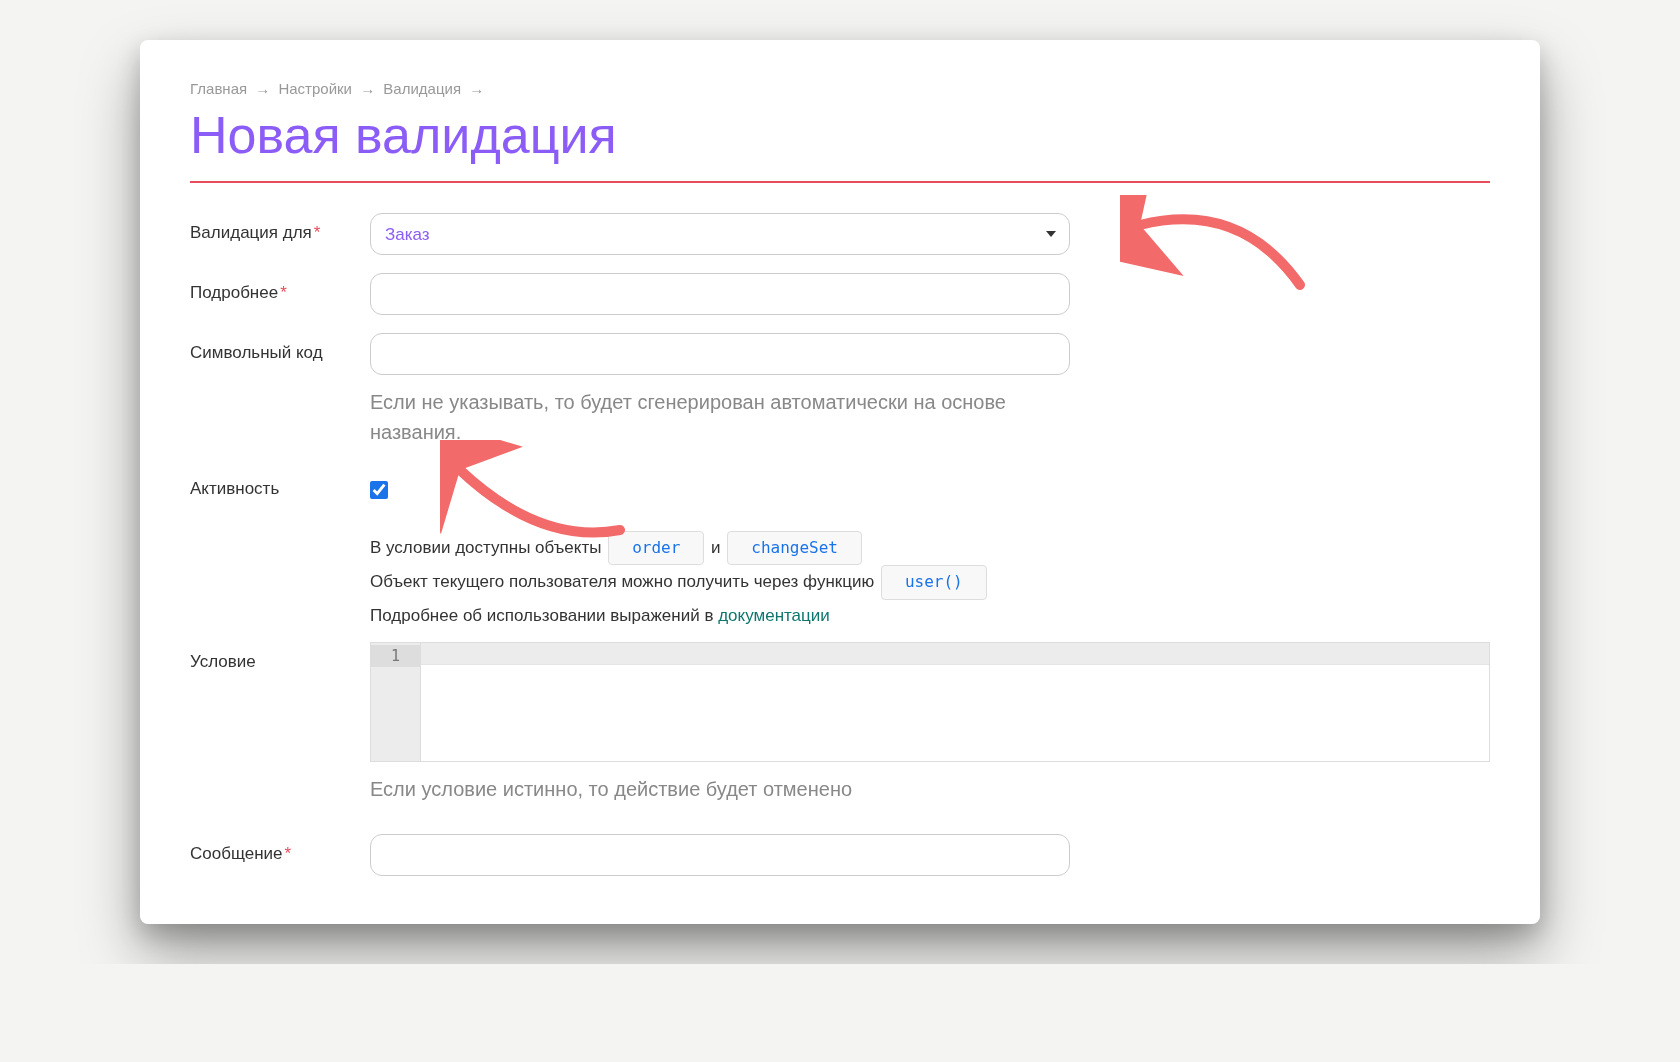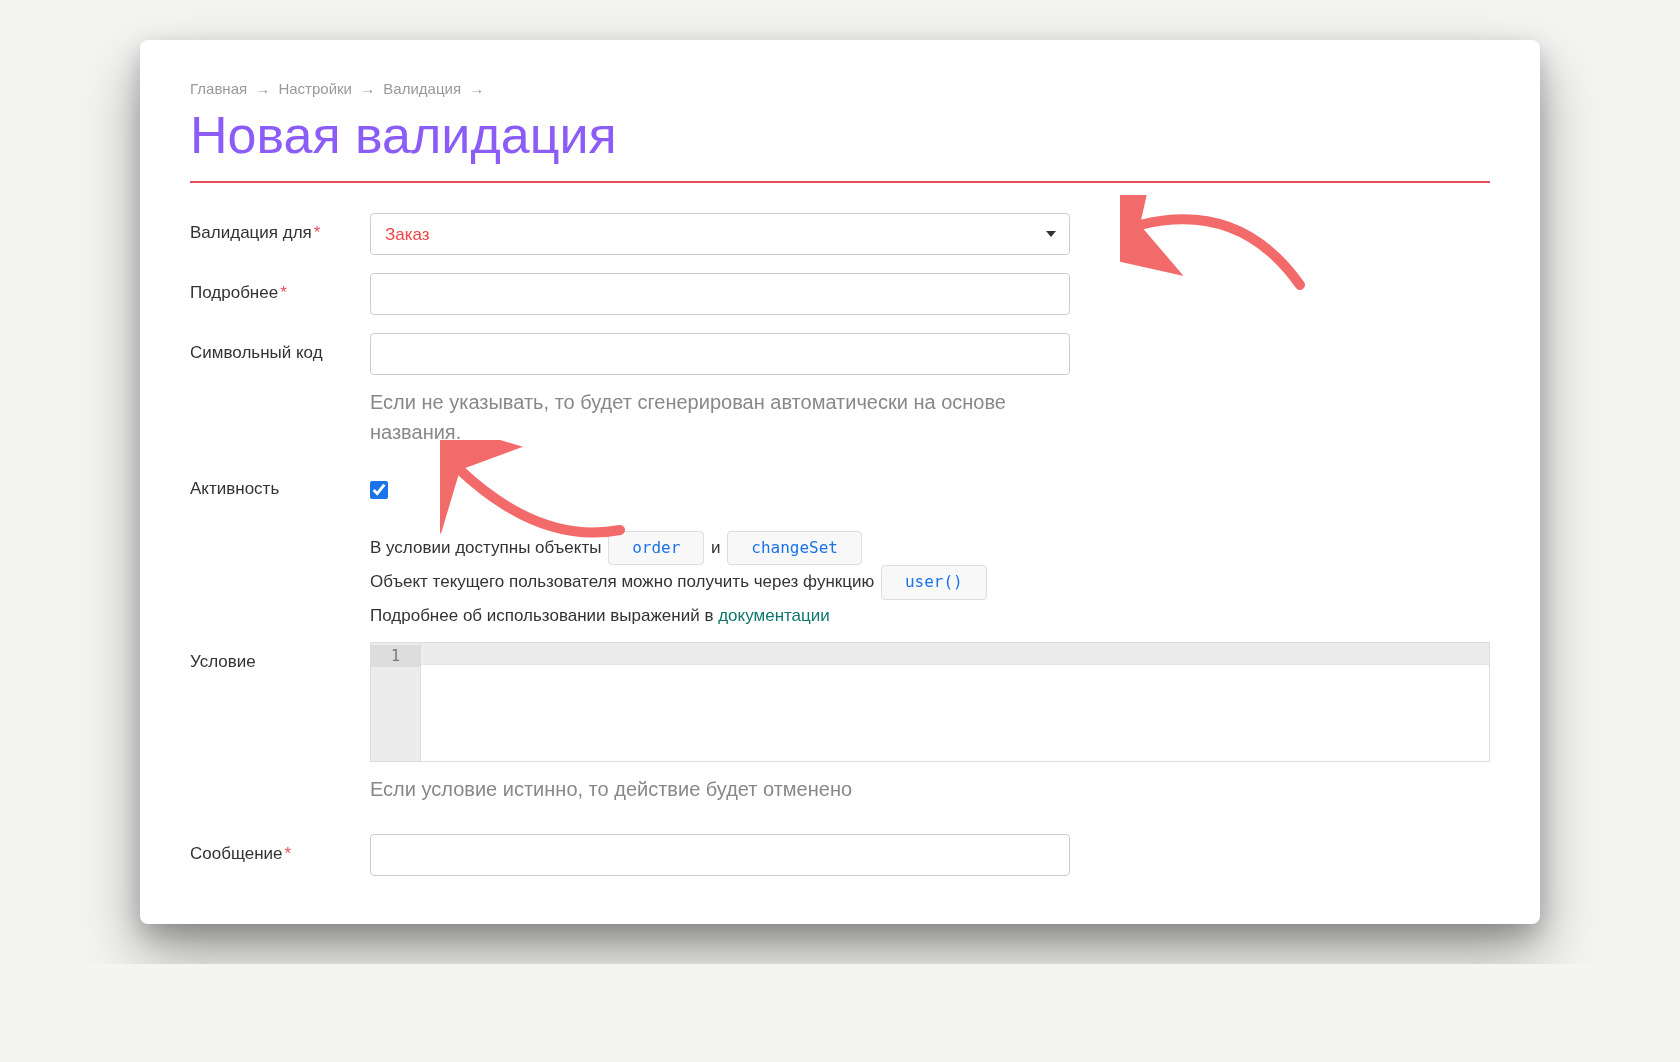--- a/index.html
+++ b/index.html
@@ -46,24 +46,24 @@
       color: #333;
       padding-top: 10px;
     }
     .req { color: #e74c5a; margin-left: 2px; }
     .form-field { flex: 1; max-width: 700px; position: relative; }
     .form-field-full { flex: 1; position: relative; }
     .text-input, .select-input {
       width: 100%;
       height: 42px;
       border: 1px solid #ccc;
-      border-radius: 4px;
+      border-radius: 12px;
       padding: 0 14px;
       font-size: 17px;
-      color: #ef4444;
+      color: #8b5cf6;
       background: #fff;
       outline: none;
     }
     .select-input {
       appearance: none;
       cursor: pointer;
     }
     .select-wrapper { position: relative; }
     .select-caret {
       position: absolute;

